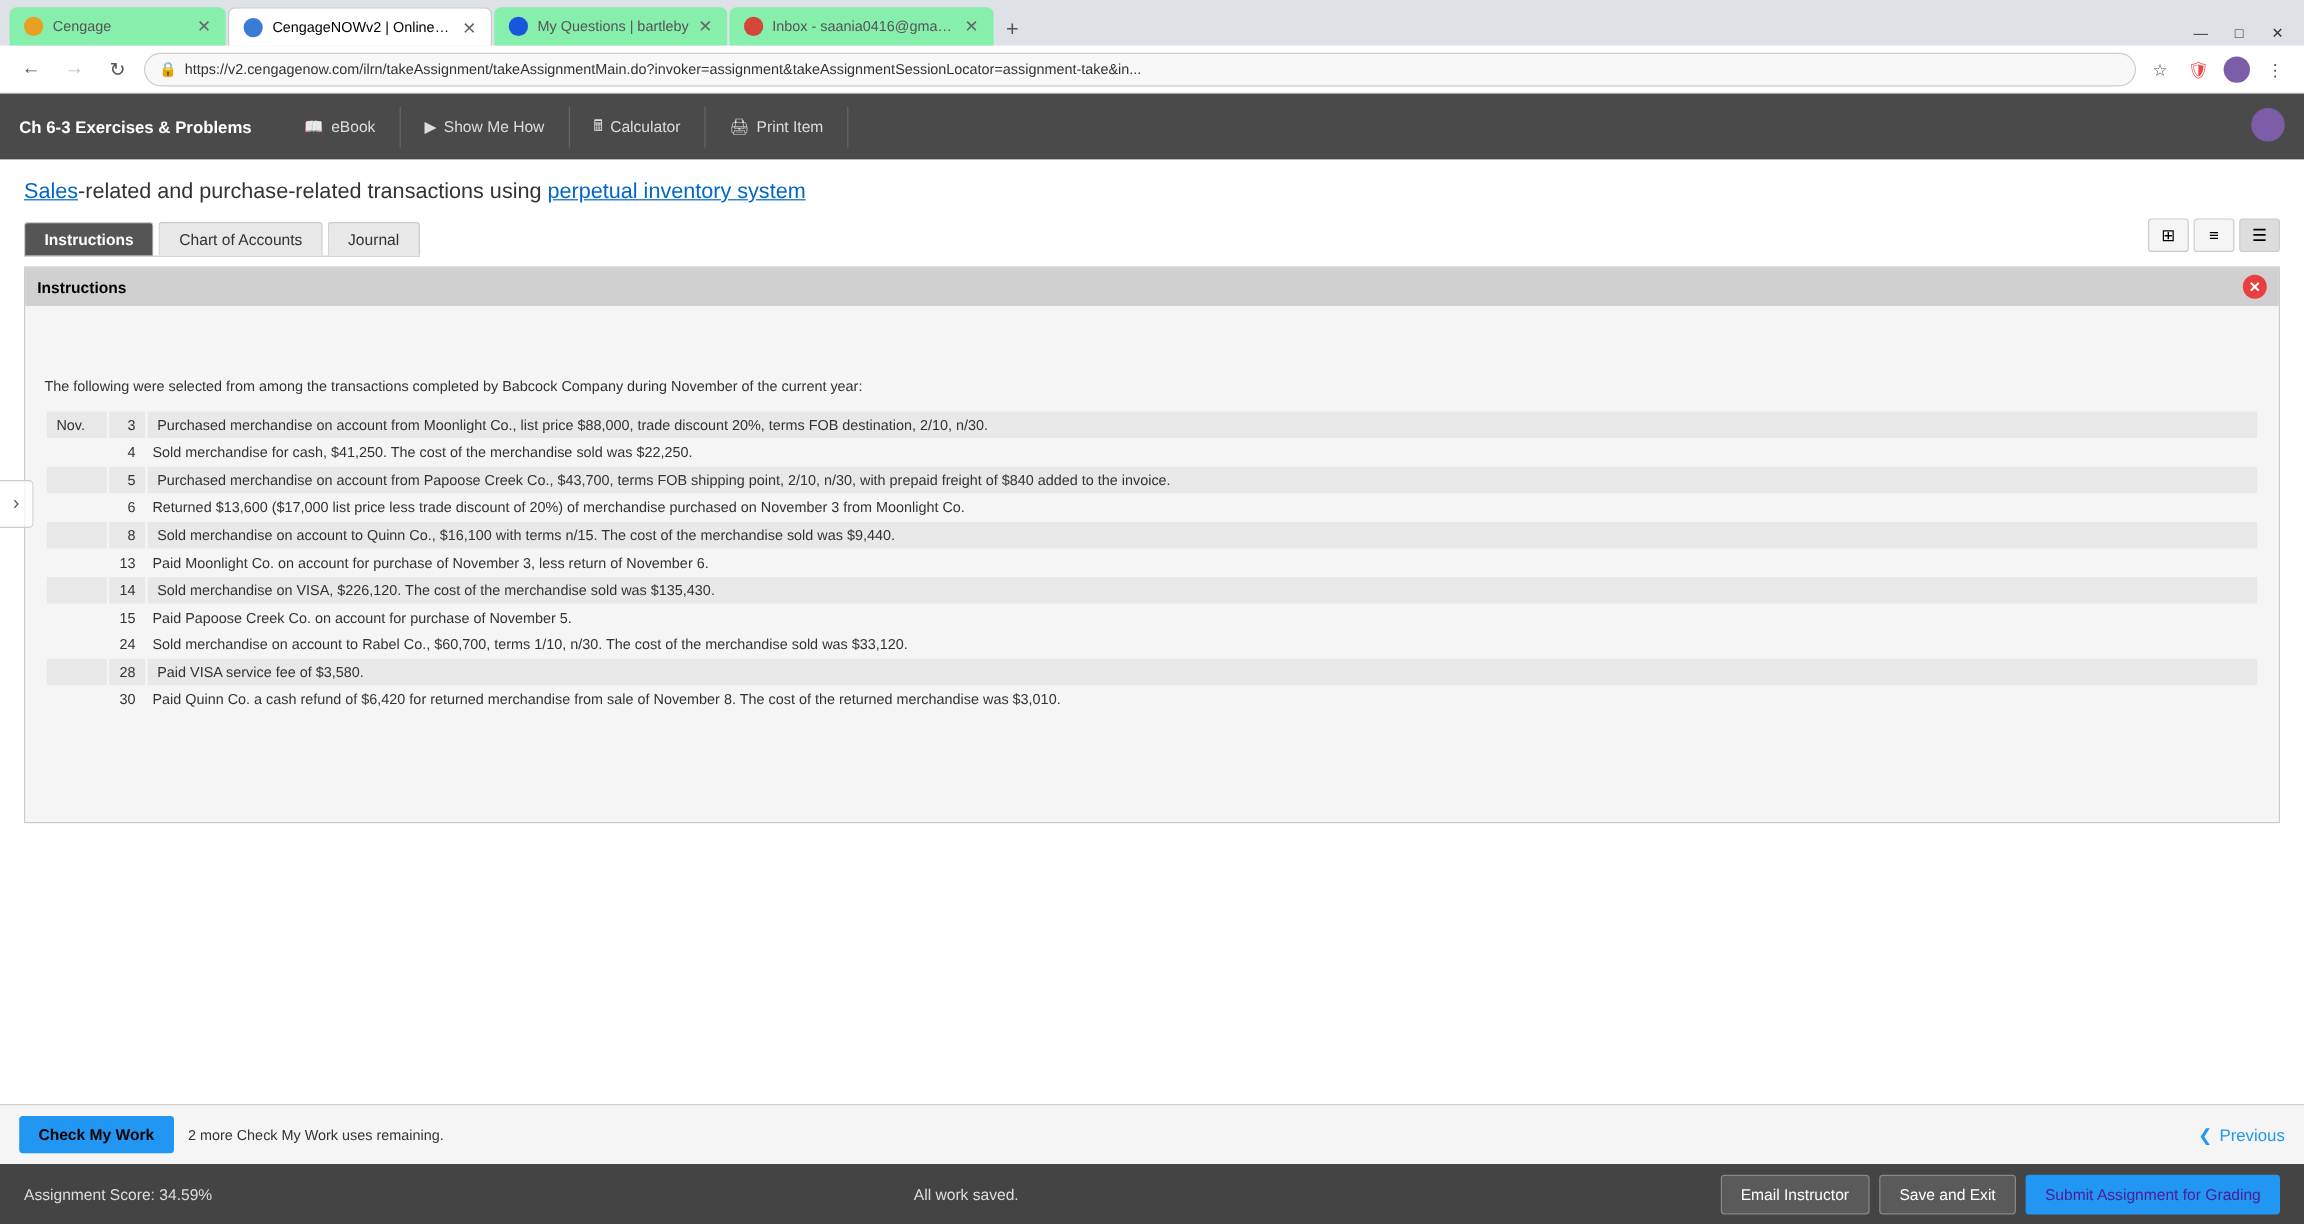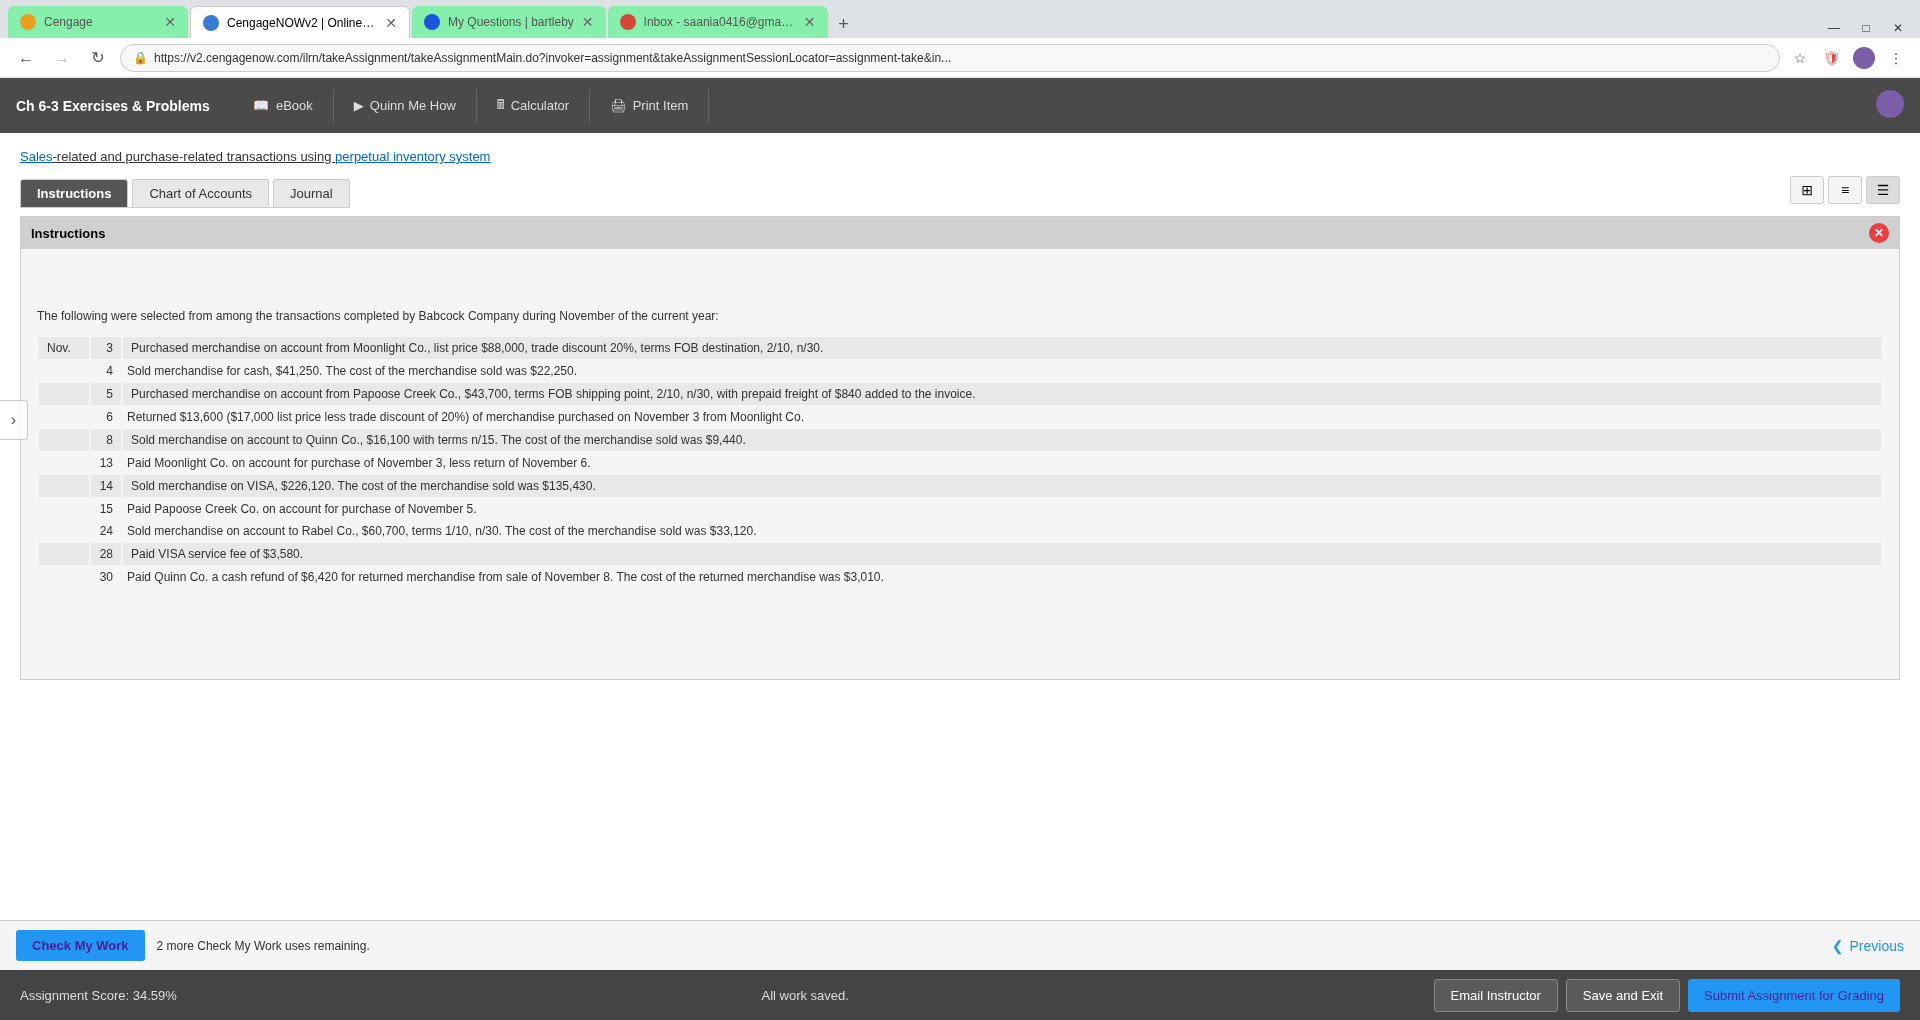--- a/index.html
+++ b/index.html
@@ -23,21 +23,21 @@
     .app-header { background: #4a4a4a; color: white; height: 55px; display: flex; align-items: center; padding: 0 16px; gap: 24px; }
     .app-title { font-size: 14px; font-weight: bold; color: white; flex: 0 0 auto; }
     .header-tools { display: flex; gap: 0; }
     .header-tool { display: flex; align-items: center; gap: 6px; padding: 6px 20px; color: #ddd; font-size: 13px; cursor: pointer; border-right: 1px solid #666; }
     .header-right { margin-left: auto; }
 
     
     .main-content { background: #fff; height: calc(1020px - 38px - 40px - 55px - 50px - 50px); overflow: hidden; padding: 16px 20px; }
 
     
-    .intro-text { font-size: 13px; color: #333; margin-bottom: 12px; text-decoration: underline; }
+    .intro-text { font-size: 18px; color: #333; margin-bottom: 12px; }
     .intro-text a { color: #0066cc; text-decoration: underline; }
 
     
     .tab-nav { display: flex; align-items: center; margin-bottom: 0; border-bottom: 1px solid #ccc; padding-bottom: 0; gap: 4px; }
     .tab-nav-item { padding: 6px 16px; font-size: 13px; cursor: pointer; border: 1px solid #ccc; border-bottom: none; border-radius: 3px 3px 0 0; background: #e8e8e8; color: #333; }
     .tab-nav-item.active { background: #555; color: white; font-weight: bold; }
     .view-controls { display: flex; gap: 4px; margin-bottom: 4px; }
     .view-btn { width: 34px; height: 28px; border: 1px solid #ccc; background: #f5f5f5; cursor: pointer; display: flex; align-items: center; justify-content: center; font-size: 14px; border-radius: 3px; }
     .view-btn.active { background: #ddd; }
 
@@ -54,21 +54,21 @@
     .transactions-table td { vertical-align: top; padding: 3px 4px; }
     .transactions-table .date-col { width: 50px; color: #333; }
     .transactions-table .num-col { width: 30px; color: #333; text-align: right; padding-right: 8px; }
     .transactions-table .desc-col { color: #333; }
     .transaction-row { background: #e8e8e8; }
     .transaction-row td { padding: 4px 8px; }
     .transaction-row-alt { background: #f5f5f5; }
 
     
     .bottom-bar { height: 50px; background: #f5f5f5; border-top: 1px solid #ccc; display: flex; align-items: center; padding: 0 16px; gap: 12px; }
-    .check-work-btn { background: #2196F3; color: #4c1d95; border: none; padding: 8px 16px; border-radius: 3px; font-size: 13px; cursor: pointer; font-weight: bold; }
+    .check-work-btn { background: #2196F3; color: #000000; border: none; padding: 8px 16px; border-radius: 3px; font-size: 13px; cursor: pointer; font-weight: bold; }
     .remaining-text { font-size: 12px; color: #333; }
     .previous-btn { margin-left: auto; display: flex; align-items: center; gap: 6px; color: #2196F3; font-size: 14px; cursor: pointer; background: none; border: none; }
 
     
     .footer { height: 50px; background: #444; display: flex; align-items: center; padding: 0 20px; color: white; }
     .score-text { font-size: 13px; color: #ddd; }
     .all-saved { flex: 1; text-align: center; font-size: 13px; color: #ddd; }
     .footer-actions { display: flex; gap: 8px; }
     .footer-btn { padding: 8px 16px; border-radius: 3px; font-size: 13px; cursor: pointer; border: none; }
     .footer-btn-email { background: #5a5a5a; color: white; border: 1px solid #888; }
@@ -137,21 +137,21 @@
 
   <div class="app-header">
     <span class="app-title">Ch 6-3 Exercises &amp; Problems</span>
     <div class="header-tools">
       <div class="header-tool">
         <span>📖</span>
         <span>eBook</span>
       </div>
       <div class="header-tool">
         <span>▶</span>
-        <span>Quinn Me How</span>
+        <span>Show Me How</span>
       </div>
       <div class="header-tool">
         <span>🖩</span>
         <span>Calculator</span>
       </div>
       <div class="header-tool">
         <span>🖨</span>
         <span>Print Item</span>
       </div>
     </div>

